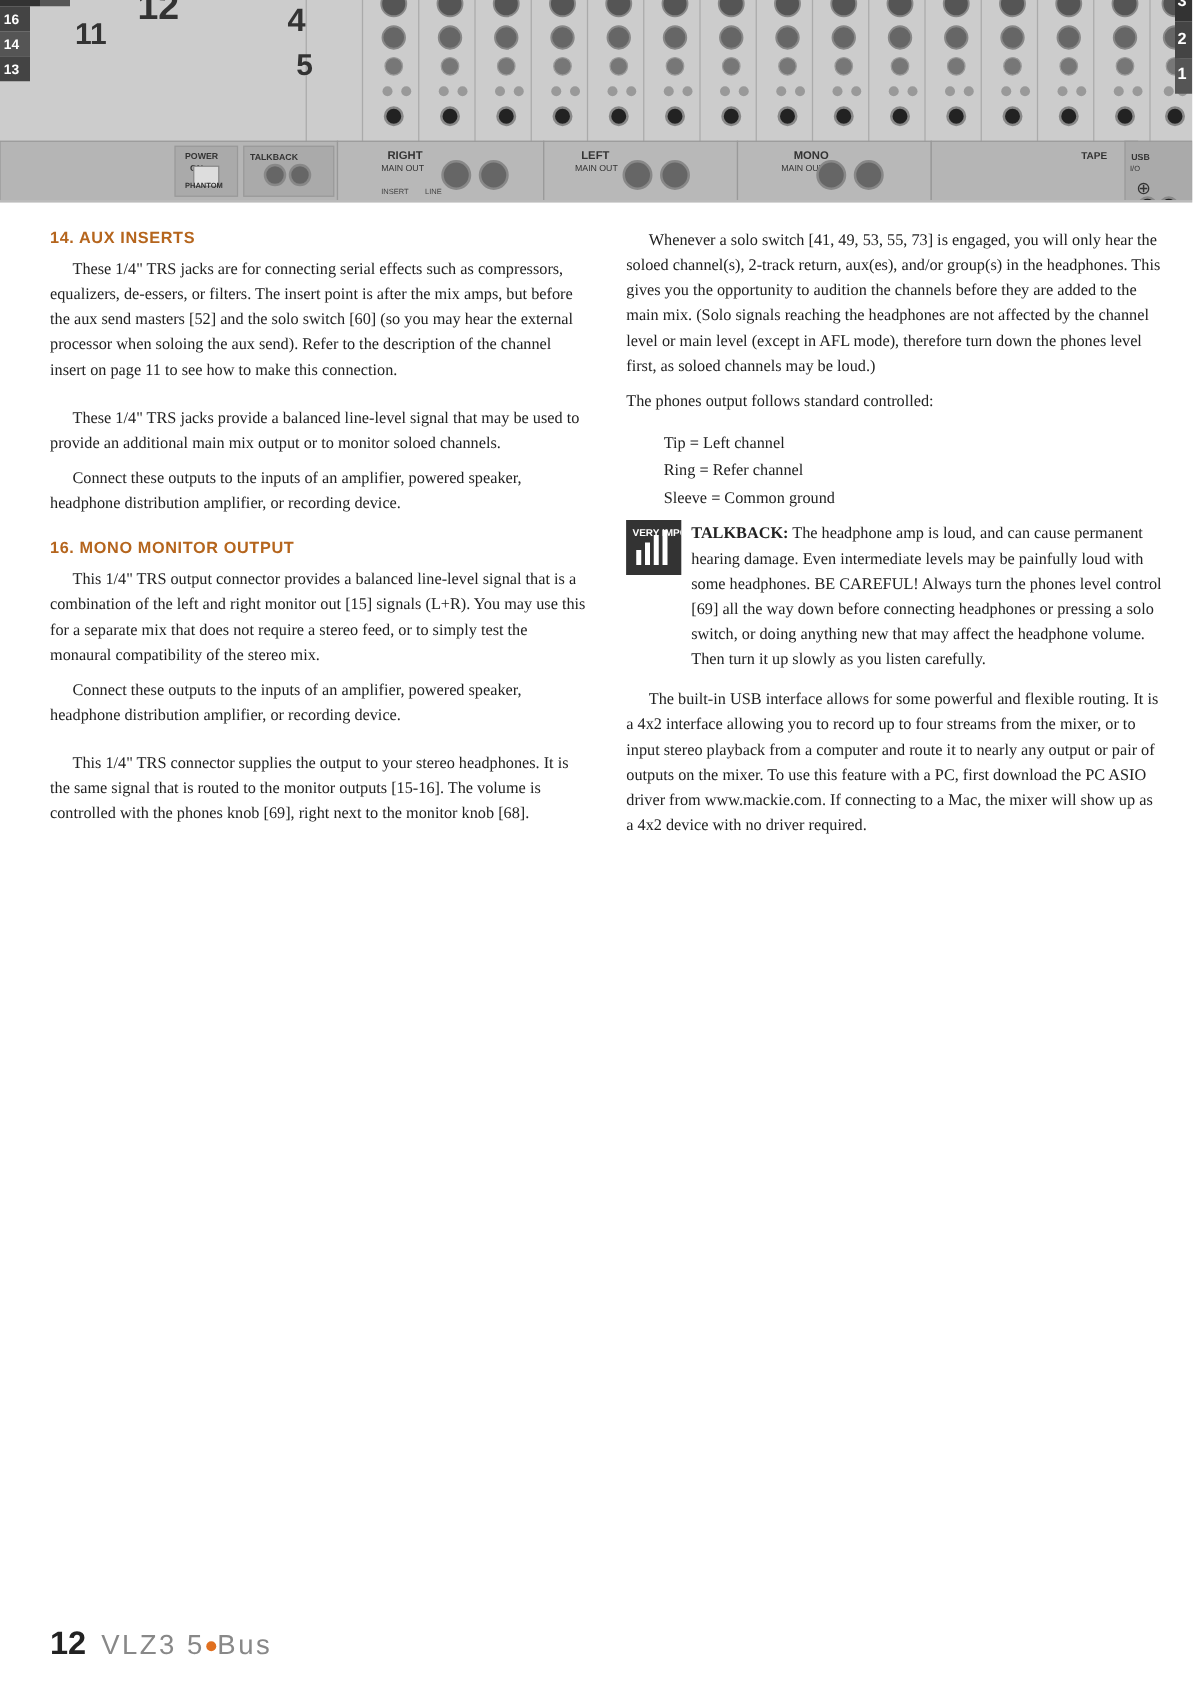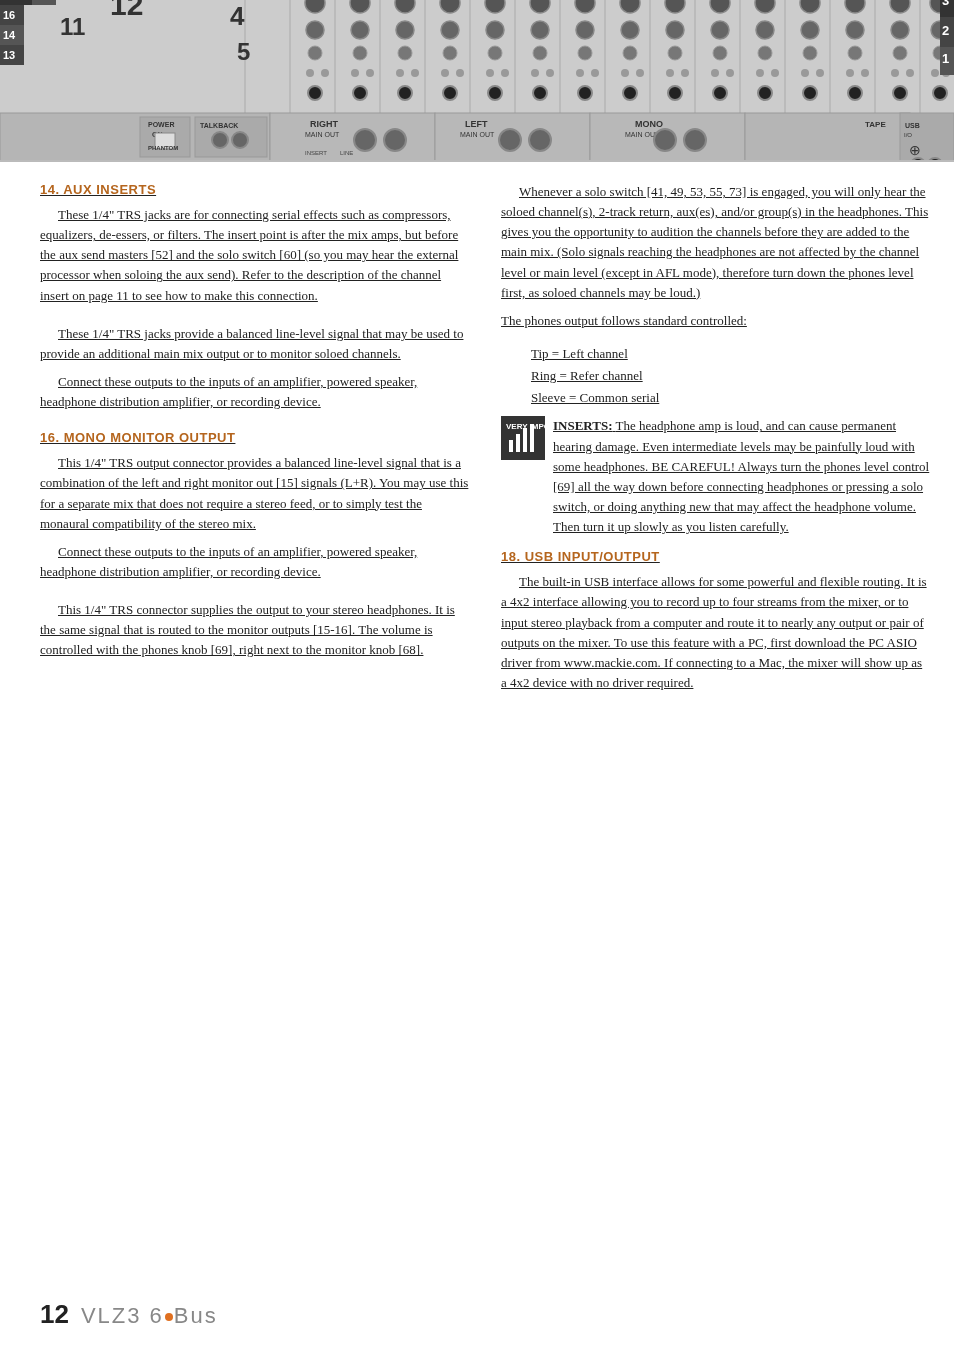--- a/index.html
+++ b/index.html
@@ -25,21 +25,20 @@
       align-items: center;
       justify-content: center;
     }
 
     
     .content {
       padding: 20px 24px 30px 40px;
       display: grid;
       grid-template-columns: 1fr 1fr;
       gap: 0 32px;
-      text-decoration: underline;
     }
 
     .left-col {}
     .right-col {}
 
     .section {
       margin-bottom: 18px;
     }
 
     .section-title {
@@ -420,53 +419,52 @@
 
   <div class="right-col">
 
     <div class="section-body">
       <p>Whenever a solo switch [41, 49, 53, 55, 73] is engaged, you will only hear the soloed channel(s), 2-track return, aux(es), and/or group(s) in the headphones. This gives you the opportunity to audition the channels before they are added to the main mix. (Solo signals reaching the headphones are not affected by the channel level or main level (except in AFL mode), therefore turn down the phones level first, as soloed channels may be loud.)</p>
       <p style="text-indent:0; margin-bottom:6px;">The phones output follows standard controlled:</p>
 
       <div class="indent-list">
         <div>Tip = Left channel</div>
         <div>Ring = Refer channel</div>
-        <div>Sleeve = Common serial</div>
+        <div>Sleeve = Common ground</div>
       </div>
 
       <div class="warning-box">
         <div class="warning-icon">
 
           <svg width="44" height="44" viewBox="0 0 44 44">
             <rect width="44" height="44" fill="#333"></rect>
             <rect x="8" y="24" width="4" height="12" fill="white"></rect>
             <rect x="15" y="18" width="4" height="18" fill="white"></rect>
             <rect x="22" y="12" width="4" height="24" fill="white"></rect>
             <rect x="29" y="8" width="4" height="28" fill="white"></rect>
 
             <text x="5" y="13" fill="white" font-family="Arial" font-size="8" font-weight="bold">VERY IMPORTANT</text>
           </svg>
         </div>
         <div class="warning-text">
-          <strong>INSERTS:</strong>
+          <strong>TALKBACK:</strong>
           <span>The headphone amp is loud, and can cause permanent hearing damage. Even intermediate levels may be painfully loud with some headphones. BE CAREFUL! Always turn the phones level control [69] all the way down before connecting headphones or pressing a solo switch, or doing anything new that may affect the headphone volume. Then turn it up slowly as you listen carefully.</span>
         </div>
       </div>
     </div>
 
     <div class="section" style="margin-top:12px;">
-      <div class="section-title">18. USB INPUT/OUTPUT</div>
       <div class="section-body">
         <p>The built-in USB interface allows for some powerful and flexible routing. It is a 4x2 interface allowing you to record up to four streams from the mixer, or to input stereo playback from a computer and route it to nearly any output or pair of outputs on the mixer. To use this feature with a PC, first download the PC ASIO driver from www.mackie.com. If connecting to a Mac, the mixer will show up as a 4x2 device with no driver required.</p>
       </div>
     </div>
 
   </div>
 </div>
 
 <div class="footer">
   <span class="footer-num">12</span>
   <span style="display:flex;align-items:baseline;gap:0;">
     <span class="footer-brand">
-      <span>VLZ3 6</span><span class="footer-dot"></span><span>Bus</span>
+      <span>VLZ3 5</span><span class="footer-dot"></span><span>Bus</span>
     </span>
   </span>
 </div>
 
 </body></html>

